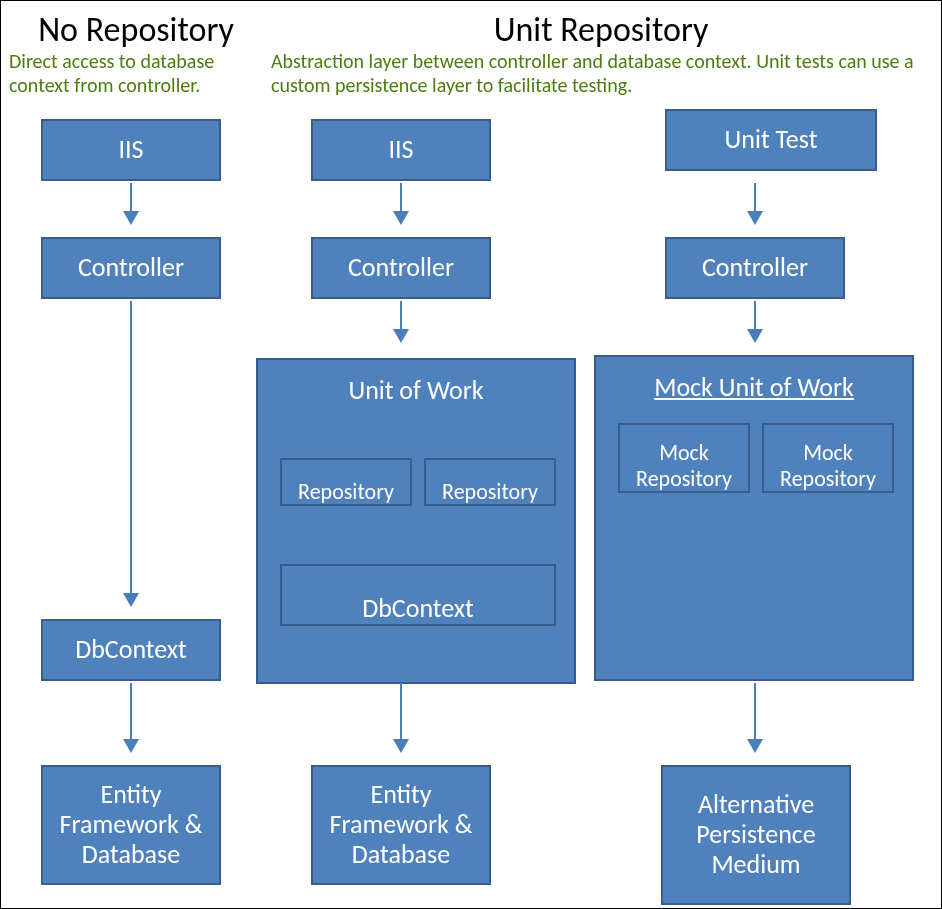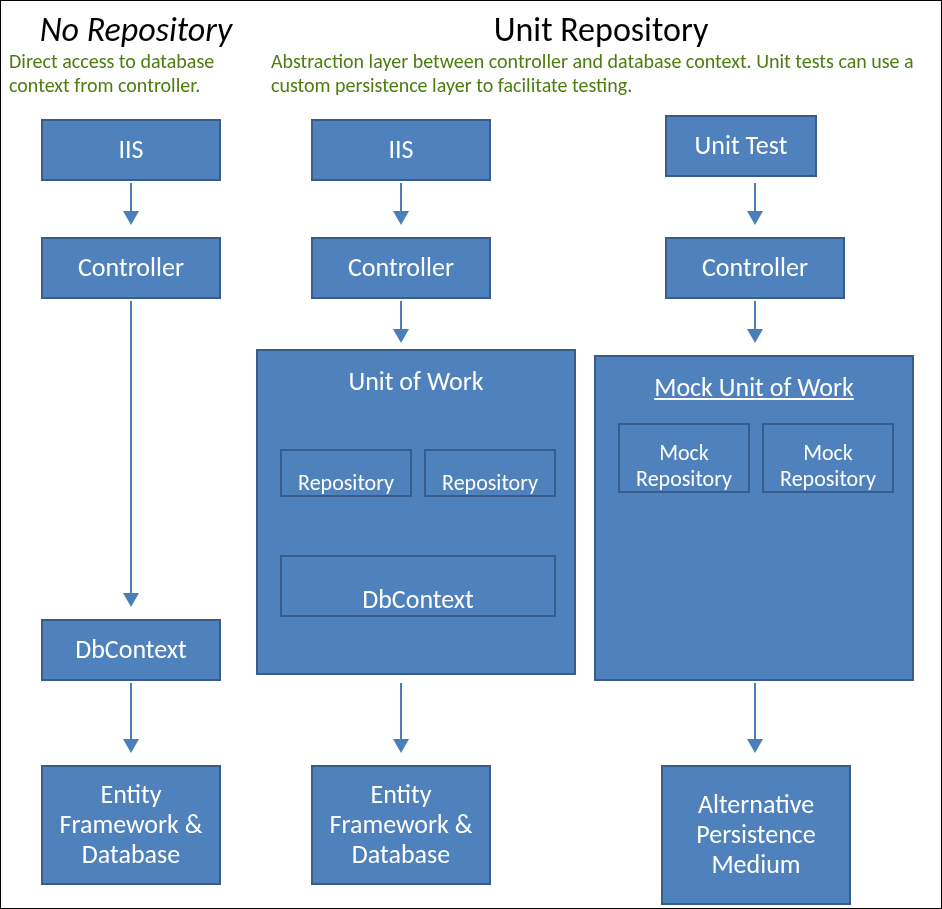--- a/index.html
+++ b/index.html
@@ -74,21 +74,21 @@
     transform: translateX(-50%);
     width: 0; height: 0;
     border-left: 8px solid transparent;
     border-right: 8px solid transparent;
     border-top: 14px solid #4a7ebb;
   }
 </style>
 </head>
 <body>
 
-<div class="section-title" style="left:20px; top:8px; width:230px;font-style:italic;">No Repository</div>
+<div class="section-title" style="left:20px; top:8px; width:230px;">No Repository</div>
 <div class="section-desc" style="left:8px; top:48px; width:250px;">Direct access to database context from controller.</div>
 
 <div class="box" style="left:40px; top:118px; width:180px; height:62px;">
     <span>IIS</span>
   </div>
 <div class="arrow" style="left:129px; top:182px; height:40px;"></div>
 
 <div class="box" style="left:40px; top:236px; width:180px; height:62px;">
     <span>Controller</span>
   </div>
@@ -109,39 +109,39 @@
 <div class="box" style="left:310px; top:118px; width:180px; height:62px;">
     <span>IIS</span>
   </div>
 <div class="arrow" style="left:399px; top:182px; height:40px;"></div>
 
 <div class="box" style="left:310px; top:236px; width:180px; height:62px;">
     <span>Controller</span>
   </div>
 <div class="arrow" style="left:399px; top:300px; height:40px;"></div>
 
-<div class="big-box" style="left:255px; top:348px; width:320px; height:326px;">
+<div class="big-box" style="left:255px; top:357px; width:320px; height:326px;">
   <div class="bb-title" style="top:14px;">Unit of Work</div>
   <div class="inner-box" style="left:22px; top:98px; width:132px; height:48px;">
       <span>Repository</span>
     </div>
   <div class="inner-box" style="left:166px; top:98px; width:132px; height:48px;">
       <span>Repository</span>
     </div>
   <div class="inner-box" style="left:22px; top:204px; width:276px; height:62px; font-size:26px;">
       <span>DbContext</span>
     </div>
 </div>
 <div class="arrow" style="left:399px; top:682px; height:68px;"></div>
 
 <div class="box" style="left:310px; top:764px; width:180px; height:120px;">
     <span>Entity Framework &amp; Database</span>
   </div>
 
-<div class="box" style="left:664px; top:114px; width:152px; height:62px;">
+<div class="box" style="left:664px; top:108px; width:212px; height:62px;">
     <span>Unit Test</span>
   </div>
 <div class="arrow" style="left:753px; top:182px; height:40px;"></div>
 
 <div class="box" style="left:664px; top:236px; width:180px; height:62px;">
     <span>Controller</span>
   </div>
 <div class="arrow" style="left:753px; top:300px; height:40px;"></div>
 
 <div class="big-box" style="left:593px; top:354px; width:320px; height:326px;">

